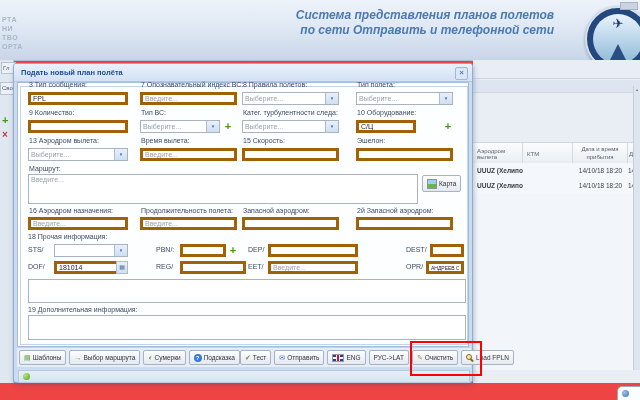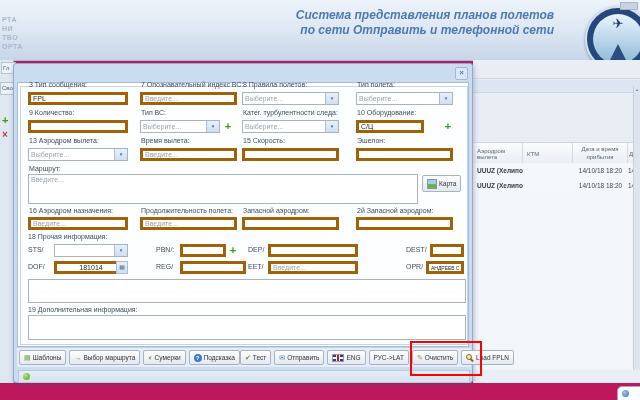--- a/index.html
+++ b/index.html
@@ -1,17 +1,17 @@
 <!DOCTYPE html>
 <html><head>
 <meta charset="utf-8">
 <style>
   html,body{margin:0;padding:0}
   body{font-family:"Liberation Sans",sans-serif;}
-  .stage{position:relative;width:640px;height:400px;background:#be185d;overflow:hidden}
+  .stage{position:relative;width:640px;height:400px;background:#ef4444;overflow:hidden}
 
   
   .header{position:absolute;left:0;top:0;width:640px;height:60px;
     background:linear-gradient(180deg,#eef3fa 0%,#dce6f2 55%,#c7d5e8 100%);
     border-bottom:1px solid #aebed4}
   .lfrag{position:absolute;font-size:7px;font-weight:bold;color:#a7b7cd;letter-spacing:.5px;white-space:nowrap}
   .htitle{position:absolute;right:86px;top:8px;text-align:right;color:#4b79b2;
     font-style:italic;font-weight:bold;font-size:12px;line-height:15px;white-space:nowrap}
   .emblem{position:absolute;left:585px;top:6px;width:62px;height:62px;border-radius:50%;
     background:#24487e;border:2px solid #d7e0ec;box-shadow:0 1px 3px rgba(40,60,90,.45)}
@@ -161,20 +161,21 @@
       <div class="td" style="left:0;width:50px;padding-left:4px;font-weight:bold;color:#3a3f46">UUUZ (Хелипор...</div>
       <div class="td" style="left:50px;width:50px;padding-left:4px"></div>
       <div class="td" style="left:100px;width:55px;text-align:center">14/10/18 18:20</div>
       <div class="td" style="left:155px;width:6px">14</div>
     </div>
     <div class="tblbody"></div>
     <div class="sbar"><span>▴</span></div>
   </div>
 
   <div class="win">
+    <div class="wt">Подать новый план полёта</div>
     <div class="wclose">×</div>
     <div class="wb"></div>
     <div class="ff"></div>
 
     <span class="l" style="left:15px;top:17px">3 Тип сообщения:</span>
     <input class="ti" style="left: 14px; top: 28px; width: 100px;" value="FPL">
     <span class="l" style="left:127px;top:17px">7 Опознавательный индекс ВС:</span>
     <input class="ti" style="left: 126px; top: 28px; width: 97px;" placeholder="Введите...">
     <span class="l" style="left:229px;top:17px">8 Правила полетов:</span>
     <div class="sel" style="left:228px;top:28px;width:97px">
@@ -194,21 +195,21 @@
       <span class="ph">Выберите...</span>
       <span class="trg">▾</span>
     </div>
     <span class="plus" style="left:208px;top:56px">+</span>
     <span class="l" style="left:229px;top:45px">Катег. турбулентности следа:</span>
     <div class="sel" style="left:228px;top:56px;width:97px">
       <span class="ph">Выберите...</span>
       <span class="trg">▾</span>
     </div>
     <span class="l" style="left:343px;top:45px">10 Оборудование:</span>
-    <input class="ti" style="left: 342px; top: 56px; width: 68px;" value="С/Ц">
+    <input class="ti" style="left: 342px; top: 56px; width: 60px;" value="С/Ц">
     <span class="plus" style="left:428px;top:56px">+</span>
 
     <span class="l" style="left:15px;top:73px">13 Аэродром вылета:</span>
     <div class="sel" style="left:14px;top:84px;width:100px">
       <span class="ph">Выберите...</span>
       <span class="trg">▾</span>
     </div>
     <span class="l" style="left:127px;top:73px">Время вылета:</span>
     <input class="ti" style="left: 126px; top: 84px; width: 97px;" placeholder="Введите...">
     <span class="l" style="left:229px;top:73px">15 Скорость:</span>
@@ -241,21 +242,21 @@
     </div>
     <span class="l" style="left:142px;top:182px">PBN/:</span>
     <input class="ti" style="left: 166px; top: 180px; width: 46px;">
     <span class="plus" style="left:213px;top:180px">+</span>
     <span class="l" style="left:234px;top:182px">DEP/</span>
     <input class="ti" style="left: 254px; top: 180px; width: 90px;">
     <span class="l" style="left:392px;top:182px">DEST/</span>
     <input class="ti" style="left: 416px; top: 180px; width: 34px;">
 
     <span class="l" style="left:14px;top:199px">DOF/</span>
-    <input class="ti" style="left: 40px; top: 197px; width: 74px; text-align: center;" value="181014">
+    <input class="ti" style="left: 40px; top: 197px; width: 74px;" value="181014">
     <span class="atrg" style="left:102px;top:197px">▦</span>
     <span class="l" style="left:142px;top:199px">REG/</span>
     <input class="ti" style="left: 166px; top: 197px; width: 66px;">
     <span class="l" style="left:234px;top:199px">EET/</span>
     <input class="ti" style="left: 254px; top: 197px; width: 90px;" placeholder="Введите...">
     <span class="l" style="left:392px;top:199px">OPR/</span>
     <input class="ti" style="left: 412px; top: 197px; width: 38px; font-size: 5px;" value="АНДРЕЕВ ОЛЕГ ВЛАДИ">
 
     <textarea class="ta" style="left: 14px; top: 215px; width: 438px; height: 24px;"></textarea>
 

